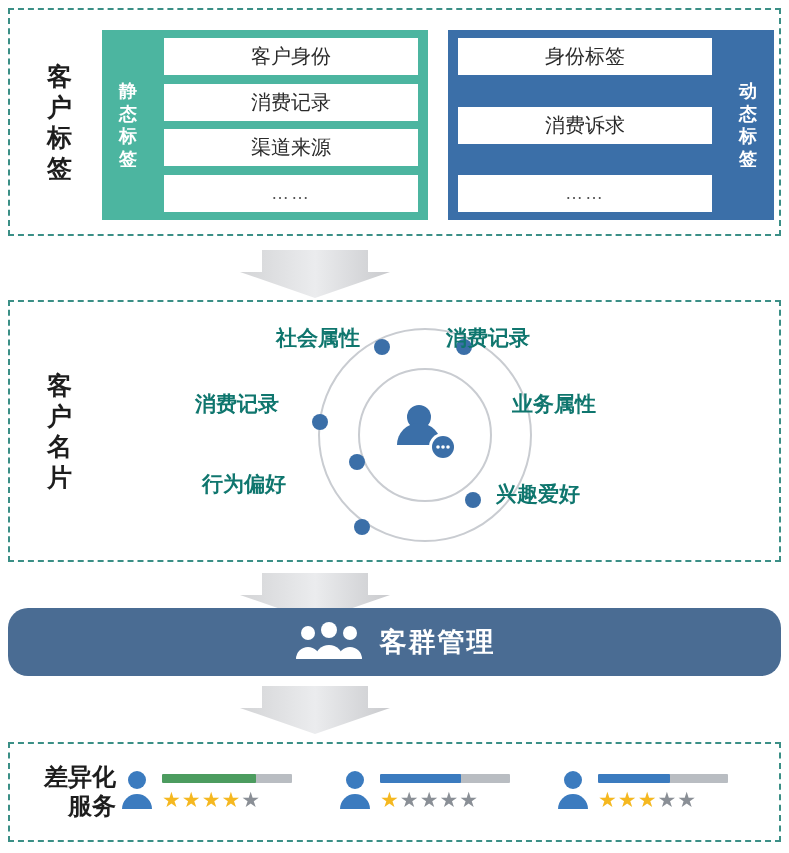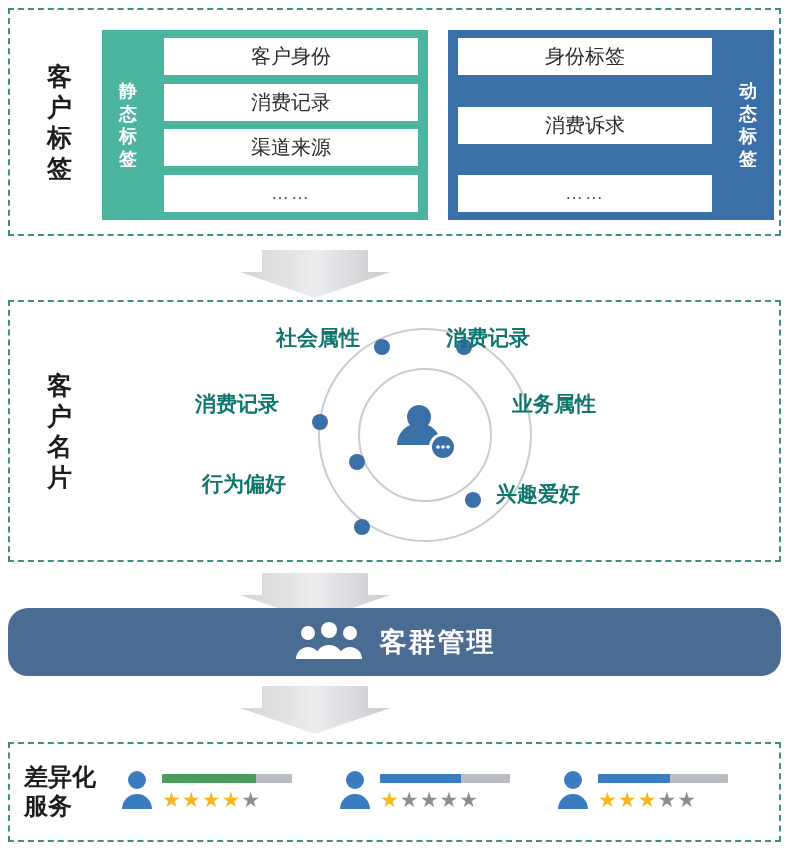--- a/index.html
+++ b/index.html
@@ -162,20 +162,21 @@
   #service-title {
     position: absolute;
     left: 14px;
     top: 50%;
     transform: translateY(-50%);
     width: 92px;
     font-size: 24px;
     font-weight: bold;
     color: #1d1d1d;
     line-height: 1.2;
+    text-align: right;
   }
   .service-items {
     position: absolute;
     left: 110px;
     top: 0;
     width: 655px;
     height: 100%;
     display: flex;
     align-items: center;
   }

